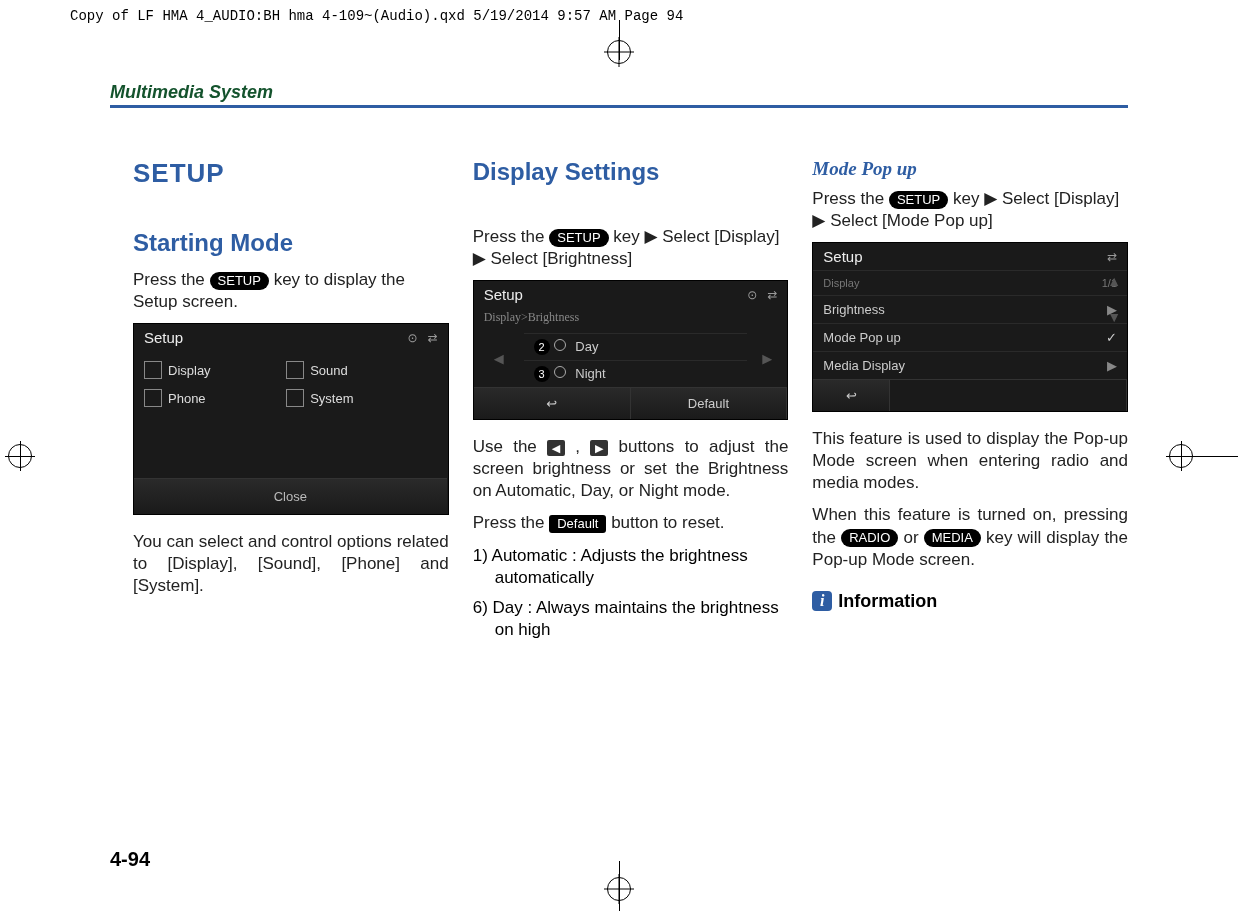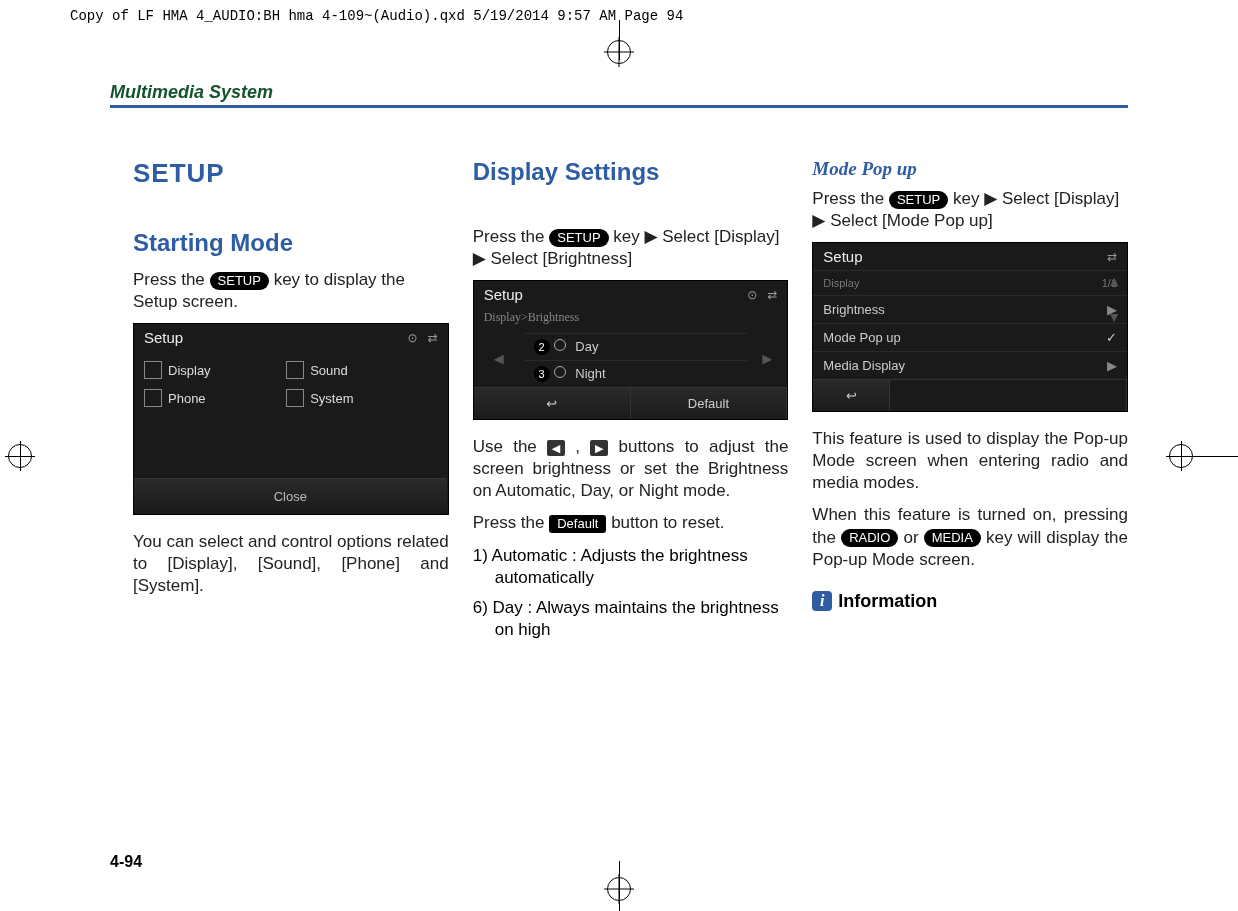--- a/index.html
+++ b/index.html
@@ -232,21 +232,21 @@
     font-weight:700;
     font-size:16px;
     line-height:1.35;
     margin-top:4px;
   }
   .footer-pg {
     position:absolute;
     left: 110px;
     bottom: 40px;
     font-weight:600;
-    font-size:16px;
+    font-size:20px;
   }
   ol.numlist { padding-left: 0; margin:10px 0; list-style:none;}
   ol.numlist li { text-indent:-22px; padding-left:22px; margin-bottom:8px; font-size:17px; line-height:1.3;}
   .heading-icons { margin-left: auto; display:flex; gap:10px; color:#999; font-size:12px;}
   .arrow-r { color:#888; }
   .check { color:#ccc; }
   .updown-col { position:absolute; right:6px; top:30px; display:flex; flex-direction:column; gap:20px;}
   .updown-col span { color:#555; font-size:14px;}
 </style>
 </head>

